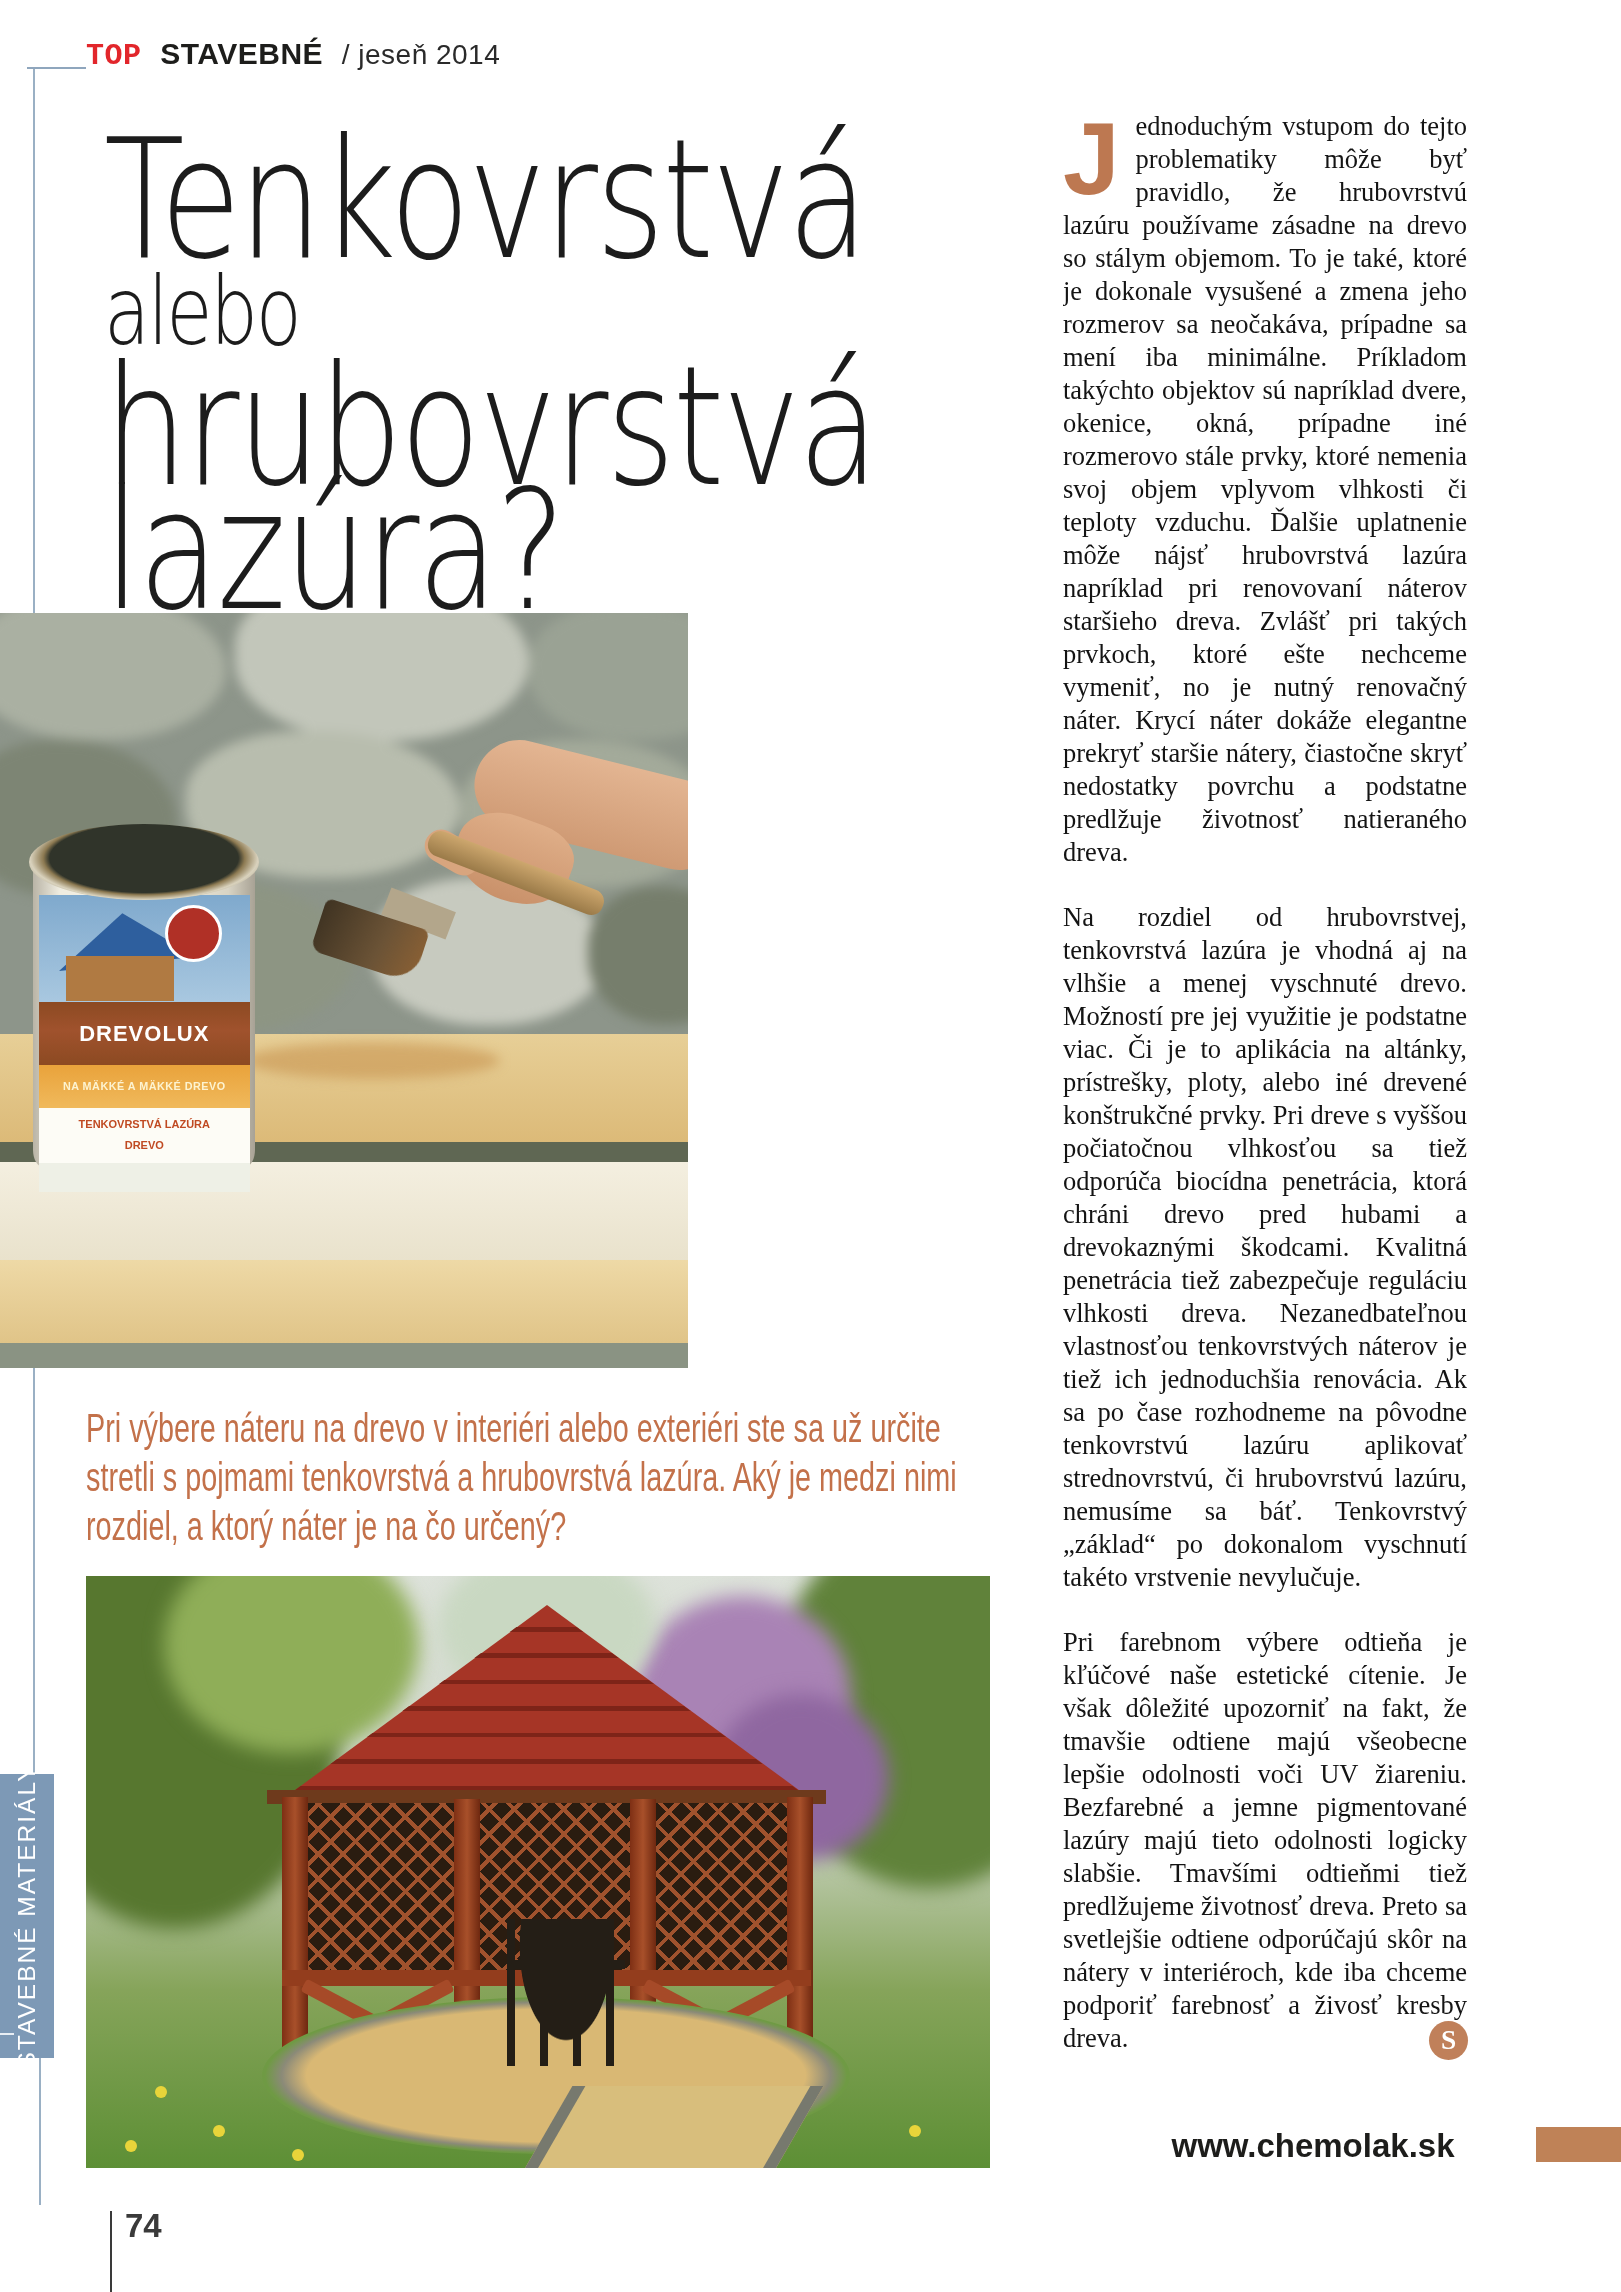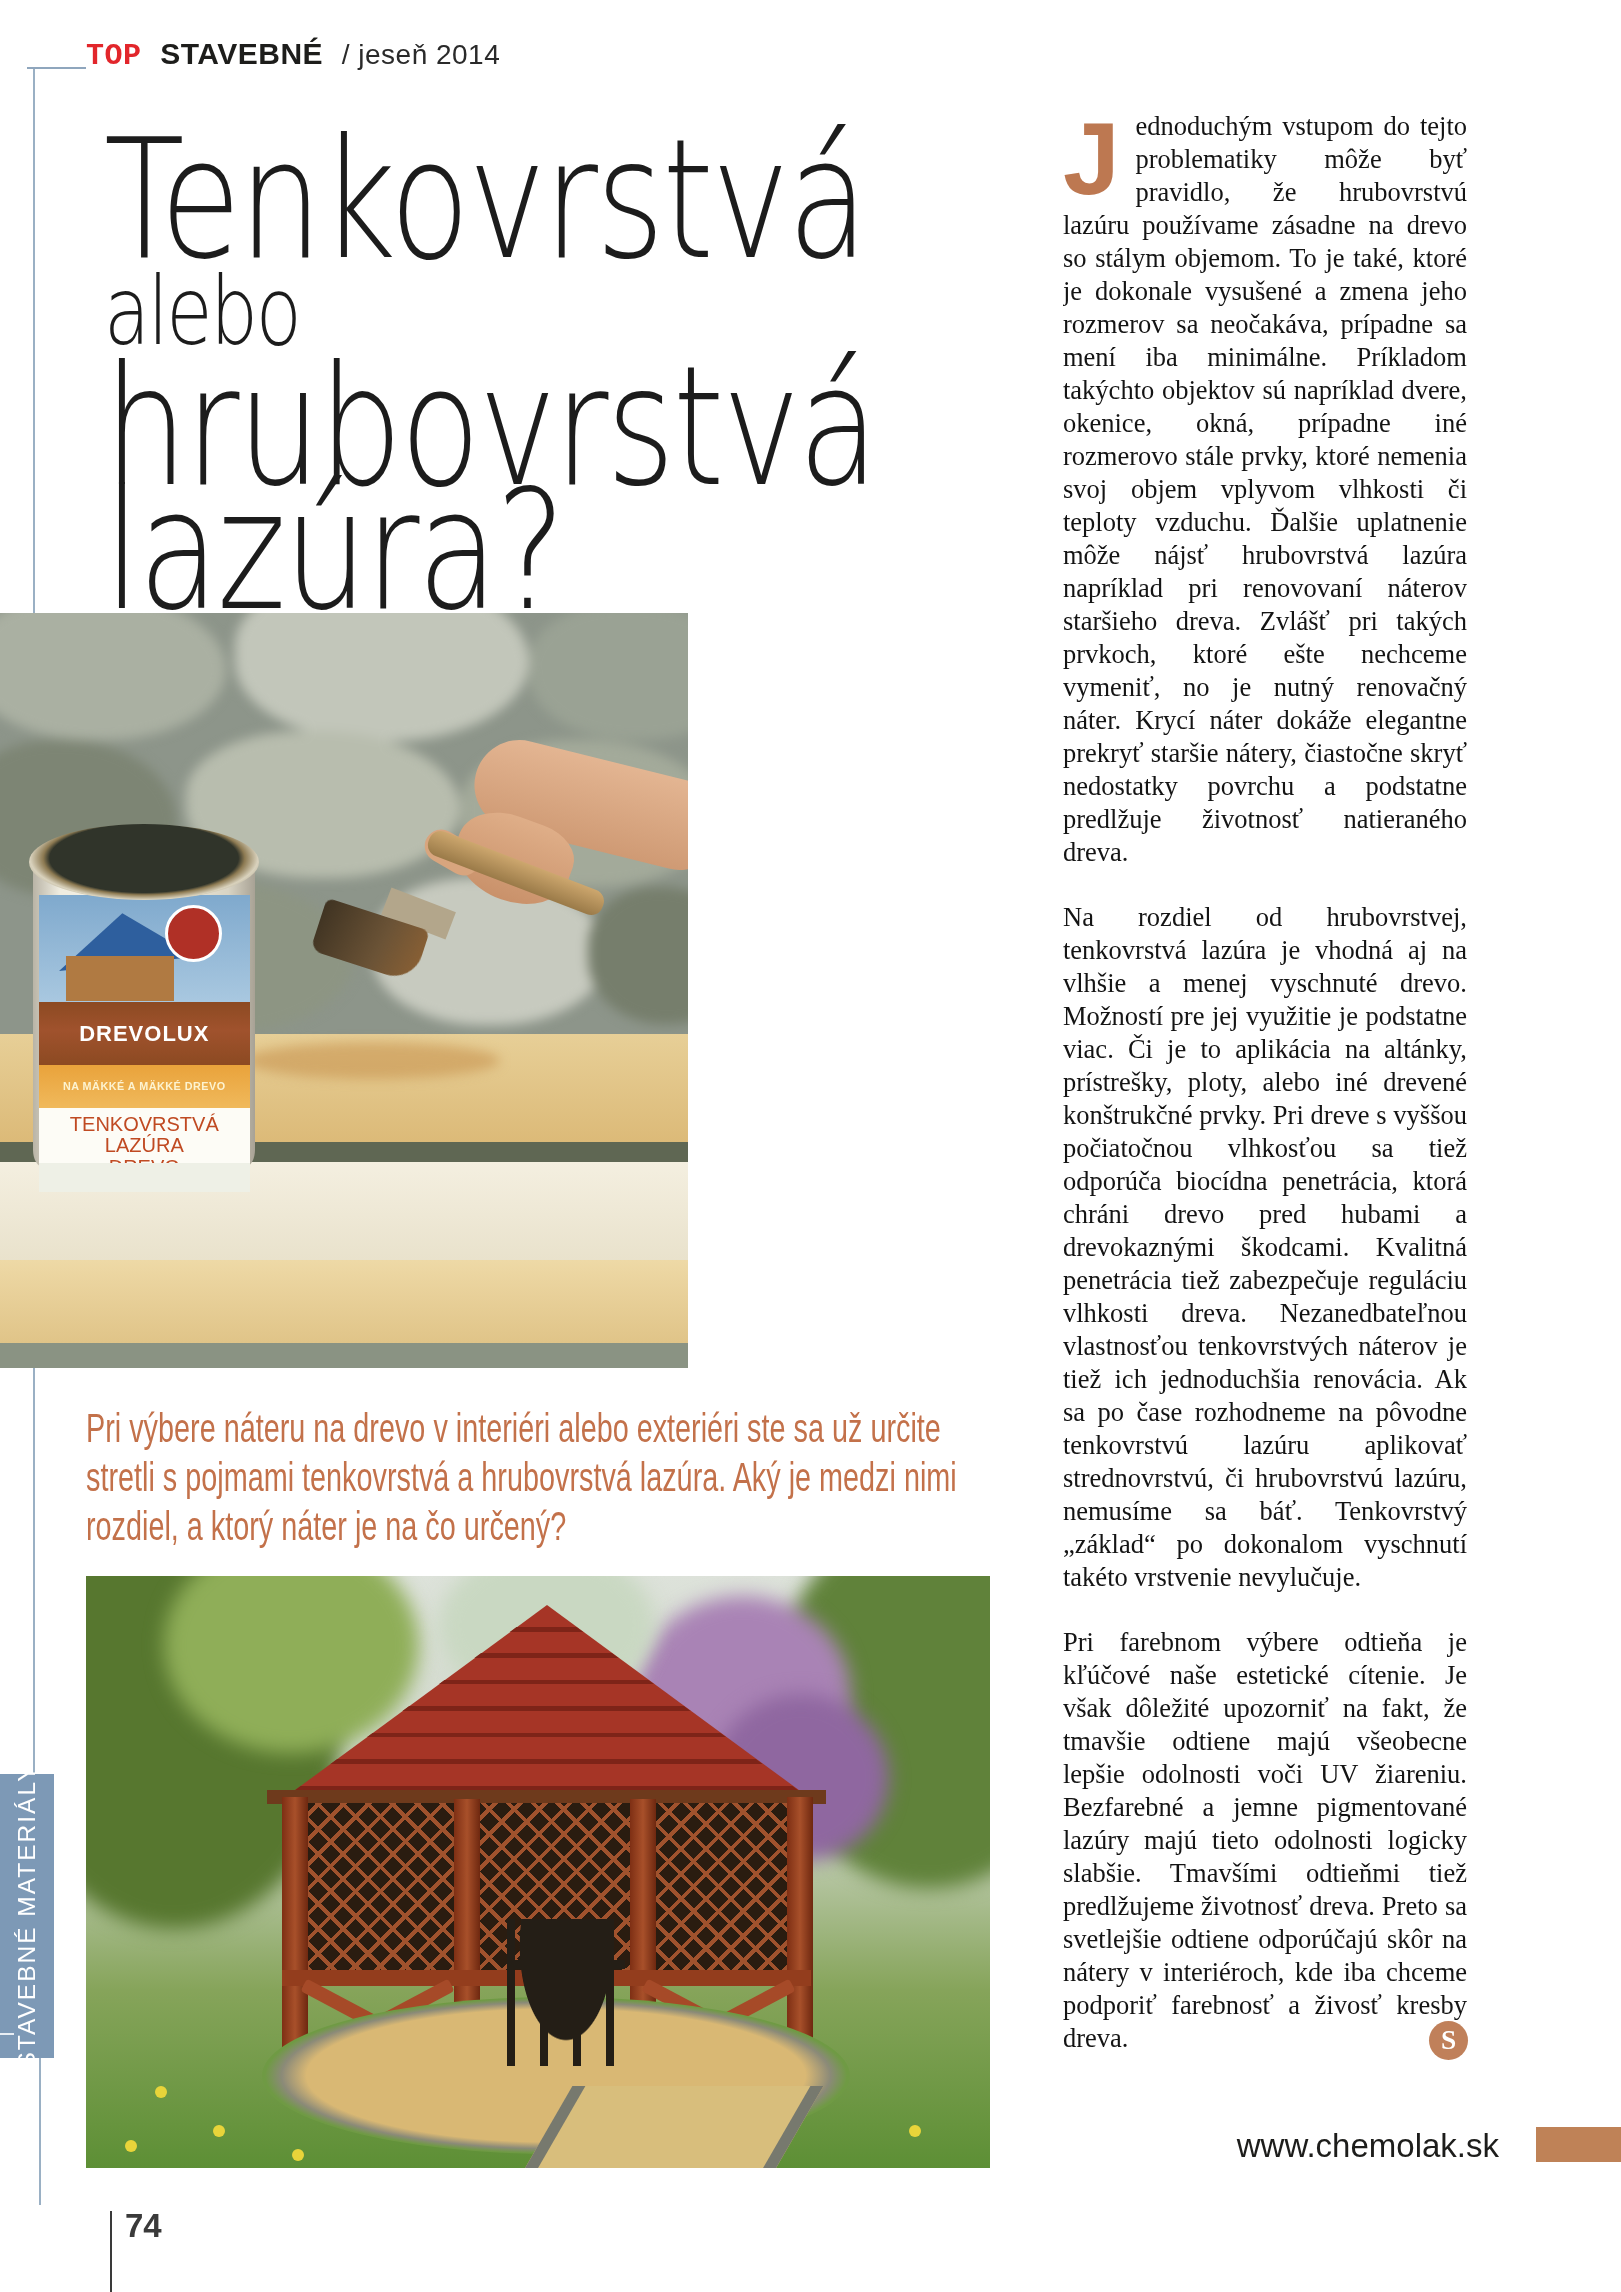--- a/index.html
+++ b/index.html
@@ -43,21 +43,21 @@
   .lbl.sky{top:71px;height:108px;background:linear-gradient(#7fa9cd,#a9c8e0);}
   .house-roof{position:absolute;left:17.6px;top:17.6px;width:0;height:0;border-left:69px solid transparent;
               border-right:69px solid transparent;border-bottom:51px solid #2e5f9e;transform:rotate(-6deg);}
   .house-wall{position:absolute;left:27.4px;top:61px;width:108px;height:45px;background:#b07a42;}
   .badge{position:absolute;right:27.4px;top:9.8px;width:51px;height:51px;border-radius:50%;background:#b03026;
          border:3.9px solid #fff;}
   .lbl.brand{top:178px;height:63px;background:linear-gradient(#8c4a22,#a0522d 45%,#8c4a22);
              color:#fff;font-size:22px;font-weight:bold;letter-spacing:1px;line-height:63px;}
   .lbl.claim{top:241px;height:43px;background:linear-gradient(#e9a33b,#f0b95c);color:#fdf3d0;
              font-size:10.8px;font-weight:bold;line-height:43px;letter-spacing:0.5px;}
-  .lbl.type{top:284px;height:55px;background:#fdfcf6;color:#c04a22;font-size:20px;font-weight:normal;line-height:21.6px;padding-top:5.9px;box-sizing:border-box;}
+  .lbl.type{top:284px;height:55px;background:#fdfcf6;color:#c04a22;font-size:11px;font-weight:bold;line-height:21.6px;padding-top:5.9px;box-sizing:border-box;}
   .lbl.foot{top:339px;height:29px;background:#eef0e6;}
   .arm{position:absolute;right:-39px;top:147px;width:255px;height:90px;border-radius:45px;
        background:linear-gradient(#e3b592,#cf9a74);transform:rotate(14deg);}
   .hand{position:absolute;right:116px;top:204px;width:118px;height:84px;border-radius:50% 40% 55% 60%;
         background:linear-gradient(#dfae88,#c9916a);transform:rotate(20deg);}
   .thumb{position:absolute;right:206px;top:223px;width:59px;height:33px;border-radius:17.6px;
          background:#d8a57e;transform:rotate(30deg);}
   .handle{position:absolute;left:423px;top:247px;width:186px;height:25.5px;border-radius:11.8px;
           background:linear-gradient(#cda76e,#9a7a48);transform:rotate(21deg);}
   .ferrule{position:absolute;left:384px;top:286px;width:69px;height:29px;background:#b3a68b;
@@ -111,22 +111,22 @@
   .sideband{position:absolute;left:0;top:1774px;width:54px;height:284px;background:#7d99b6;}
   .sideband .vtext{position:absolute;left:50%;top:50%;transform:translate(-50%,-50%) rotate(180deg);
                    writing-mode:vertical-rl;color:#fff;font-family:"Liberation Sans",sans-serif;
                    font-size:24.5px;letter-spacing:2px;white-space:nowrap;}
   .sideband .dash{position:absolute;left:0;bottom:23.5px;width:13.7px;height:2px;background:#e8eef4;}
 
   
   .pnum-rule{position:absolute;left:110px;top:2211px;width:2px;height:81px;background:#3a3a3a;}
   .pnum{position:absolute;left:125px;top:2207px;font-family:"Liberation Sans",sans-serif;
         font-size:33px;color:#3a3a3a;font-weight:bold;}
-  .site{position:absolute;left:1127px;top:2127px;width:372px;text-align:right;
-        font-family:"Liberation Sans",sans-serif;font-weight:normal;font-size:33px;color:#1d1d1b;}
+  .site{position:absolute;left:1127px;top:2127px;width:372px;text-align:center;
+        font-family:"Liberation Sans",sans-serif;font-weight:bold;font-size:33px;color:#1d1d1b;}
   .orect{position:absolute;left:1536px;top:2127px;width:85px;height:35px;background:#bf8257;}
 </style>
 </head>
 <body>
 
 <div class="page">
 
   <div class="corner-h"></div>
   <div class="vrule r1"></div>
   <div class="vrule r2"></div>

